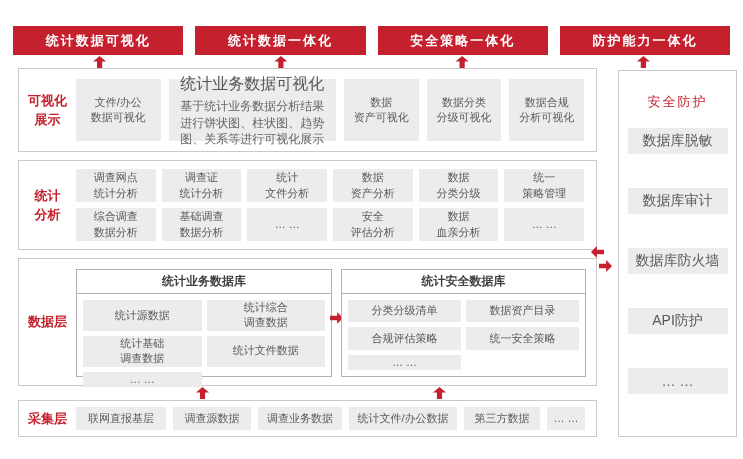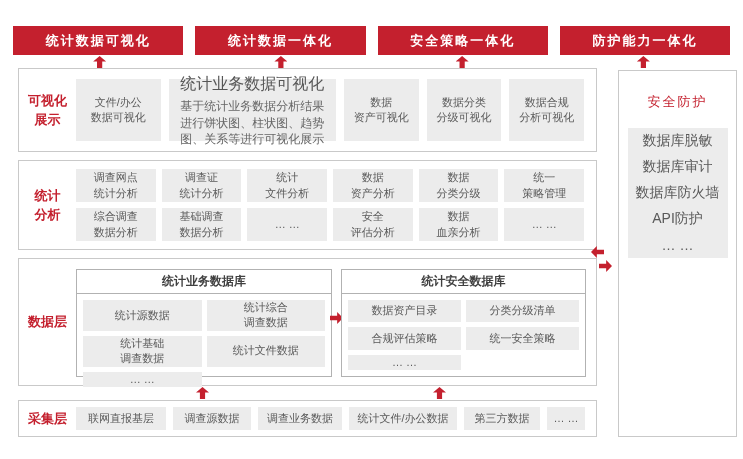--- a/index.html
+++ b/index.html
@@ -56,21 +56,21 @@
 
   .panel-collect{top:400px;height:37px;}
   .collect-content{position:absolute;left:57px;top:6px;right:10px;bottom:6px;display:flex;gap:7px;}
   .cb1{width:90px;} .cb2{width:78px;} .cb3{width:84px;} .cb4{width:108px;} .cb5{width:76px;} .cb6{width:38px;}
 
   
   .right-col{position:absolute;left:618px;top:70px;width:119px;height:367px;border:1px solid var(--border);background:#fff;display:flex;flex-direction:column;align-items:center;}
   .right-title{margin-top:22px;color:var(--red);font-weight:normal;font-size:13px;letter-spacing:2px;}
   .rbox{width:100px;height:26px;background:var(--box);color:var(--txt);font-size:14px;display:flex;align-items:center;justify-content:center;}
   .rbox-first{margin-top:17px;}
-  .rbox + .rbox{}
+  .rbox + .rbox{margin-top:34px;}
 
   .exch-left{position:absolute;left:591px;top:246px;}
   .exch-right{position:absolute;left:599px;top:260px;}
 </style>
 </head>
 <body>
 
 <div class="canvas">
 
   <div class="banner-row">
@@ -156,22 +156,22 @@
         <div class="gbox">… …</div>
         <div class="cell-empty"></div>
       </div>
     </div>
     <div class="db-exchange">
         <div class="arr arr-right"></div>
       </div>
     <div class="db-panel db-b">
       <div class="db-head">统计安全数据库</div>
       <div class="db-cells">
+        <div class="gbox">分类分级清单</div>
         <div class="gbox">数据资产目录</div>
-        <div class="gbox">分类分级清单</div>
         <div class="gbox">合规评估策略</div>
         <div class="gbox">统一安全策略</div>
         <div class="gbox">… …</div>
         <div class="cell-empty"></div>
       </div>
     </div>
   </div>
 
   <div class="gap-arrow-1">
       <div class="arr arr-up"></div>

